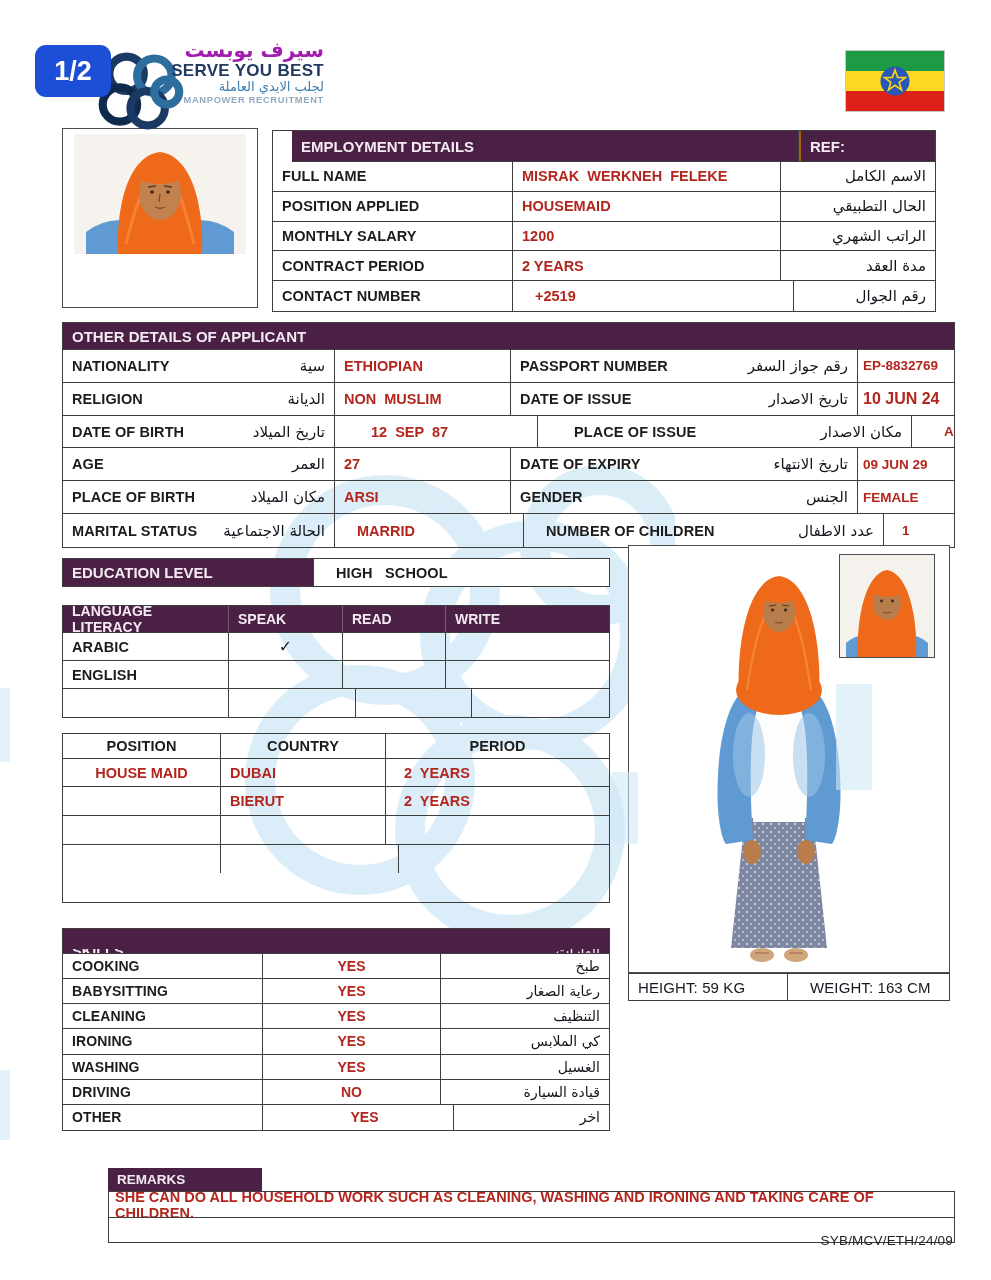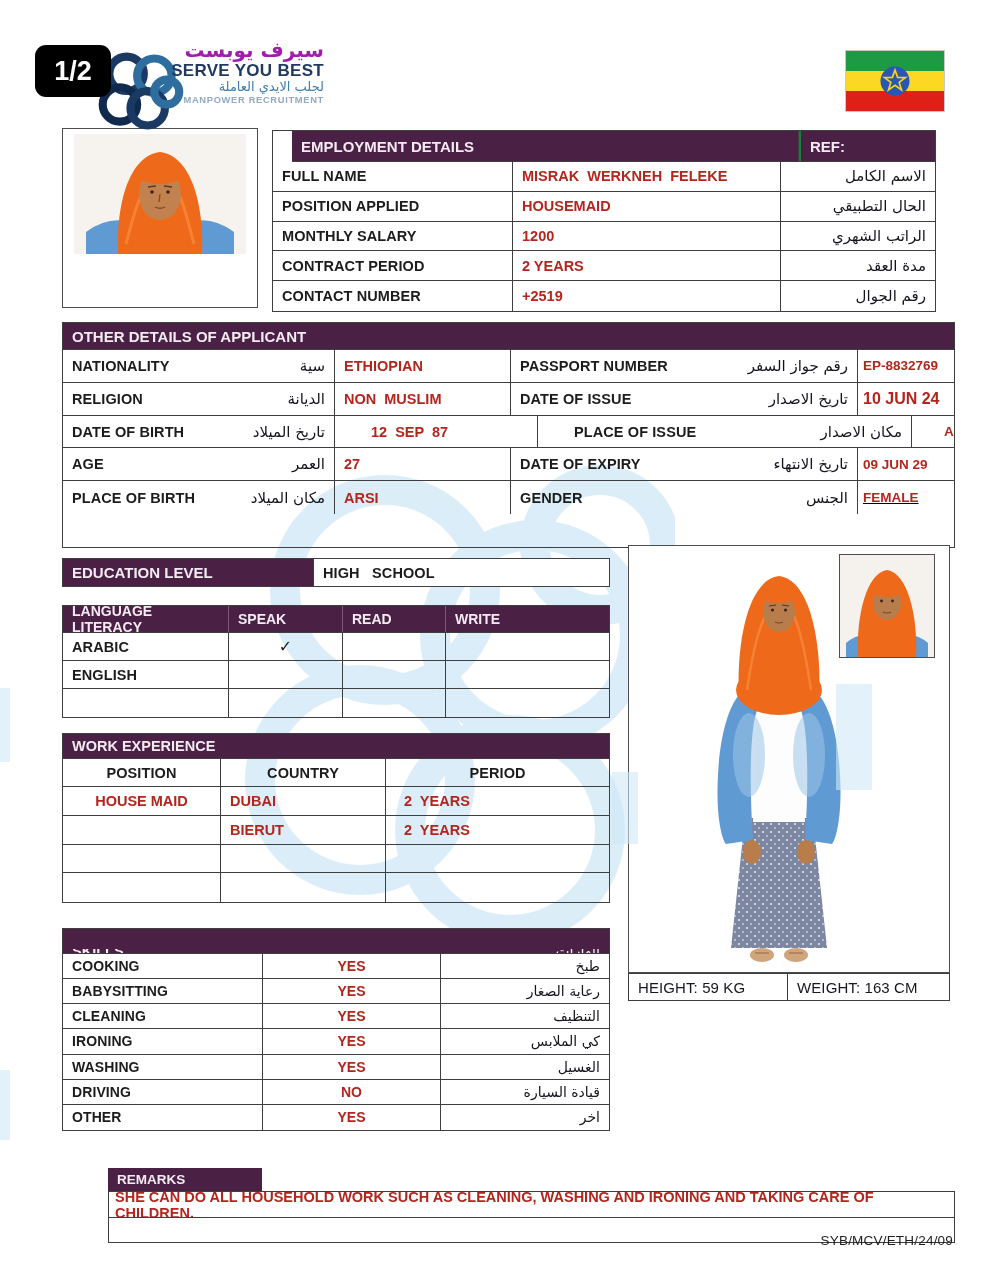--- a/index.html
+++ b/index.html
@@ -12,34 +12,34 @@
   *{box-sizing:border-box;margin:0;padding:0;}
   body{background:#e8e8e8;font-family:"Liberation Sans","DejaVu Sans",sans-serif;}
   .page{position:relative;width:991px;height:1280px;background:#ffffff;overflow:hidden;}
   .abs{position:absolute;}
   .ar{font-family:"DejaVu Sans",sans-serif;direction:rtl;}
   .pre{white-space:pre;}
 
   
   .tbl{border:1px solid var(--line);display:grid;background:transparent;}
   .row{display:grid;border-bottom:1px solid var(--line);}
-  .row:last-child{border-bottom:none;}
+  .row:last-child{border-bottom:none;gap:13px;}
   .c{border-right:1px solid var(--line);display:flex;align-items:center;padding:0 9px;overflow:hidden;}
   .c:last-child{border-right:none;}
   .c.center{justify-content:center;padding:0 2px;}
   .c.split{justify-content:space-between;}
   .c.rtl{justify-content:flex-end;}
 
   .hdrbar{background:var(--purple);color:#f3eaf2;font-weight:bold;}
   .lbl{color:var(--ink);font-weight:bold;font-size:14.5px;letter-spacing:.1px;}
   .val{color:var(--red);font-weight:bold;font-size:14.5px;}
   .arlbl{color:#14141c;font-size:15px;}
 
   
-  .badge{display:flex;align-items:center;justify-content:center;background:#000000;color:#fff;
+  .badge{display:flex;align-items:center;justify-content:center;background:#1d4ed8;color:#fff;
          font-weight:bold;font-size:27px;border-radius:11px;z-index:5;}
   .logo-text{text-align:right;line-height:1.12;z-index:4;}
   .logo-ar{font-family:"DejaVu Sans",sans-serif;font-size:20px;font-weight:bold;color:#a21caf;}
   .logo-en{font-size:17px;font-weight:bold;color:#203a61;letter-spacing:.3px;}
   .logo-tag-ar{font-family:"DejaVu Sans",sans-serif;font-size:13px;color:#3f7fb0;}
   .logo-tag-en{font-size:9.3px;color:#93a9c0;font-weight:bold;letter-spacing:.7px;}
 
   
   .wm-rect{background:rgba(206,232,246,.6);z-index:3;pointer-events:none;}
   .wm{z-index:0;}
@@ -115,21 +115,21 @@
       <path d="M74,53 L82,52 M90,52 L98,53" stroke="#5a3b24" stroke-width="1.4" fill="none"></path>
       <path d="M86,60 L85,68 M81,73 Q86,75.5 91,73" stroke="#7c4a2d" stroke-width="1.3" fill="none"></path>
     </svg>
   </div>
 
   <div class="abs tbl layer" style="left:272px;top:130px;width:664px;height:182px;grid-template-rows:31px repeat(5,1fr);">
     <div class="row" style="grid-template-columns:507px 1fr;margin-left:19px;">
       <div class="c hdrbar" style="font-size:15px;">
         <span>EMPLOYMENT DETAILS</span>
       </div>
-      <div class="c hdrbar" style="font-size:15px;border-left:2px solid #15803d;">
+      <div class="c hdrbar" style="font-size:15px;border-left:2px solid #a16207;">
         <span>REF:</span>
       </div>
     </div>
     <div class="row" style="grid-template-columns:240px 268px 1fr;">
       <div class="c">
           <span class="lbl">FULL NAME</span>
         </div>
       <div class="c">
           <span class="val pre">MISRAK  WERKNEH  FELEKE</span>
         </div>
@@ -259,22 +259,38 @@
           <span class="lbl">PLACE OF BIRTH</span>
           <span class="ar arlbl">مكان الميلاد</span>
         </div>
       <div class="c">
           <span class="val pre">ARSI</span>
         </div>
       <div class="c split">
           <span class="lbl">GENDER</span>
           <span class="ar arlbl">الجنس</span>
         </div>
-      <div class="c" style="padding:0 5px;text-decoration:underline;">
+      <div class="c" style="padding:0 5px;">
           <span class="val pre" style="font-size:13.5px;">FEMALE</span>
+        </div>
+    </div>
+    <div class="row" style="grid-template-columns:272px 176px 347px 1fr;">
+      <div class="c split">
+          <span class="lbl">MARITAL STATUS</span>
+          <span class="ar arlbl">الحالة الاجتماعية</span>
+        </div>
+      <div class="c">
+          <span class="val pre">MARRID</span>
+        </div>
+      <div class="c split">
+          <span class="lbl">NUMBER OF CHILDREN</span>
+          <span class="ar arlbl">عدد الاطفال</span>
+        </div>
+      <div class="c" style="padding:0 5px;">
+          <span class="val pre" style="font-size:13.5px;">1</span>
         </div>
     </div>
   </div>
 
   <div class="abs tbl layer" style="left:62px;top:558px;width:548px;height:29px;grid-template-rows:1fr;">
     <div class="row" style="grid-template-columns:251px 1fr;">
       <div class="c hdrbar" style="font-size:15px;">
         <span>EDUCATION LEVEL</span>
       </div>
       <div class="c" style="background:#fff;">
@@ -336,25 +352,20 @@
       <div class="c center">
           <span></span>
         </div>
       <div class="c center">
           <span></span>
         </div>
     </div>
   </div>
 
   <div class="abs tbl layer" style="left:62px;top:733px;width:548px;height:170px;grid-template-rows:25px 28px repeat(4,1fr);">
-    <div class="row" style="grid-template-columns:1fr;">
-      <div class="c hdrbar" style="font-size:14.5px;">
-        <span>WORK EXPERIENCE</span>
-      </div>
-    </div>
     <div class="row" style="grid-template-columns:158px 165px 1fr;">
       <div class="c center">
           <span class="lbl">POSITION</span>
         </div>
       <div class="c center">
           <span class="lbl">COUNTRY</span>
         </div>
       <div class="c center">
           <span class="lbl">PERIOD</span>
         </div>

